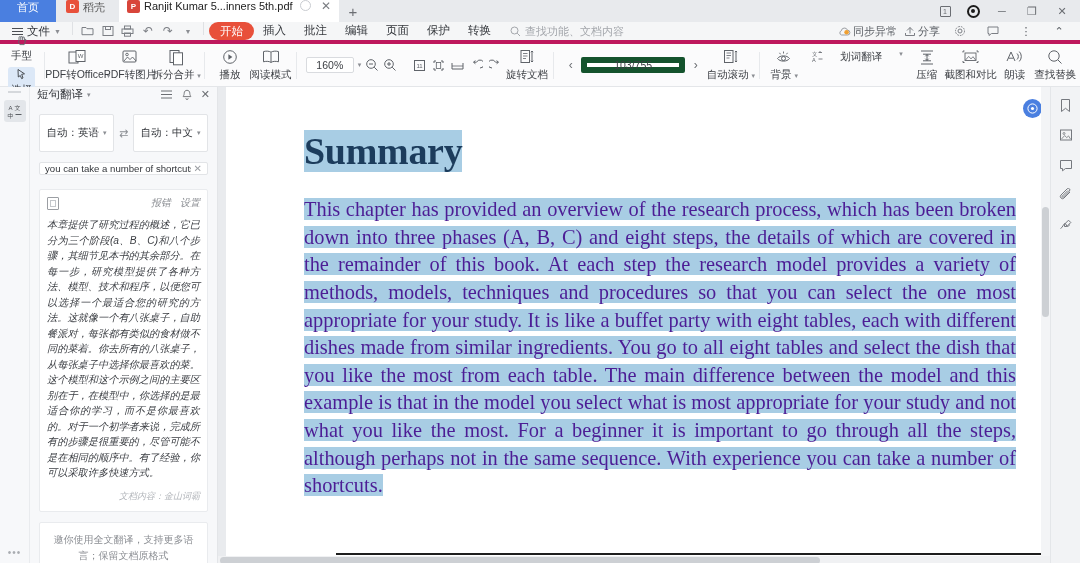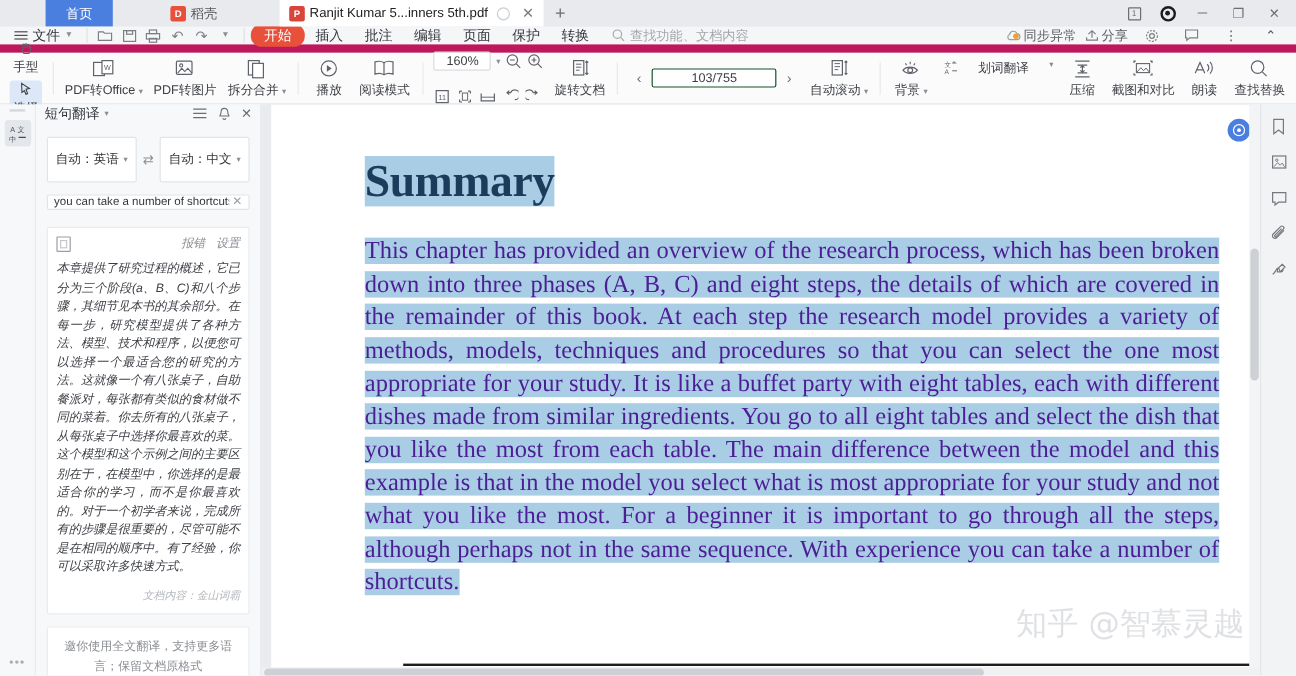--- a/index.html
+++ b/index.html
@@ -11,23 +11,23 @@
     -webkit-font-smoothing: antialiased;
   }
   #app { position: relative; width: 1080px; height: 563px; }
 
   
   .titlebar {
     height: 22px; display: flex; align-items: stretch;
     background: #e8eaed; position: relative;
   }
   .tab {
-    display: flex; align-items: center; gap: 4px;
+    display: flex; gap: 4px;
     font-size: 11px; color: #333; padding: 0 8px;
-    height: 22px; position: relative; white-space: nowrap; margin-left: 38px;
+    height: 22px; position: relative; white-space: nowrap;
   }
   .tab-home {
     background: #4a7fe0; color: #fff; width: 56px;
     justify-content: center; font-size: 11px;
   }
   .tab-docer { background: #e8eaed; color: #555; padding-left: 10px; padding-right: 14px; }
   .tab-active {
     background: #ffffff; color: #222; padding: 0 6px 0 8px;
     min-width: 180px;
   }
@@ -73,22 +73,22 @@
   }
   .target-icon::after {
     content:''; position:absolute; left:50%; top:50%;
     width:4px; height:4px; margin:-2px 0 0 -2px;
     background:#1b1b1b; border-radius:50%;
   }
 
   
   .menubar {
     height: 22px; background: #f5f6f7; display: flex;
-    align-items: center; padding: 0 6px; gap: 0;
-    border-bottom: 7px solid #be185d;
+    padding: 0 6px; gap: 0;
+    border-bottom: 4px solid #be185d;
   }
   .menu-file {
     display:flex; align-items:center; gap:4px;
     font-size: 11.5px; color: #33363b; padding: 0 6px;
   }
   .hamburger { display:flex; flex-direction:column; gap:2px; }
   .hamburger span { display:block; width:11px; height:1px; background:#4b4e53; }
   .caret { font-size: 7px; color:#8b8e93; }
   .menu-sep { width:1px; height:13px; background:#dfe1e4; margin:0 5px; }
   .qicon { width:20px; height:18px; display:flex; align-items:center; justify-content:center; color:#7b7e84; font-size:12px; }
@@ -121,34 +121,34 @@
   }
   .stack2 .row.sel { background:#dce8f7; }
 
   .bigbtn {
     display:flex; flex-direction:column; align-items:center; justify-content:center;
     gap:2px; padding: 0 7px; min-width: 40px;
   }
   .bigbtn .lbl { font-size:10.5px; color:#3b3e43; white-space:nowrap; }
   .bigbtn .ic { height:17px; display:flex; align-items:center; color:#5f6369; }
 
-  .zoomgroup { display:flex; flex-direction:column; gap:15px; padding:0 4px;}
+  .zoomgroup { display:flex; flex-direction:row; gap:15px; padding:0 4px;}
   .zoomrow1 { display:flex; align-items:center; gap:4px; }
   .zoombox {
     width:48px; height:16px; border:1px solid #d9dbdf; background:#fff;
     font-size:10.5px; color:#3b3e43; display:flex; align-items:center;
     justify-content:center; border-radius:2px;
   }
   .zoomrow2 { display:flex; align-items:center; gap:5px; color:#5f6369; }
   .mini { width:14px; height:13px; display:flex; align-items:center; justify-content:center; }
 
   .pagegroup { display:flex; flex-direction:column; gap:3px; padding:0 5px; }
   .pagerow1 { display:flex; align-items:center; gap:3px; }
   .pagebox {
-    width:104px; height:16px; border:1px solid #14532d; background:#fff;
+    width:104px; height:16px; border:6px solid #14532d; background:#fff;
     font-size:10.5px; color:#3b3e43; display:flex; align-items:center;
     justify-content:center; border-radius:2px;
   }
   .arrowbtn { font-size:12px; color:#6b6e73; width:15px; text-align:center; }
   .pagerow2 { display:flex; align-items:center; gap:5px; }
   .pmode {
     display:flex; align-items:center; gap:2px; font-size:10.5px;
     color:#3b3e43; padding:1px 3px; border-radius:3px; white-space:nowrap;
   }
   .pmode.sel { background:#dce8f7; }
@@ -706,21 +706,20 @@
         <div class="p1">邀你使用全文翻译，支持更多语言；保留文档原格式</div>
 
       </div>
     </div>
 
     <div class="docarea">
       <div class="doc-scroll-left"></div>
       <div class="page">
         <div class="doc-h1"><span>Summary</span></div>
         <div class="doc-p"><span>This chapter has provided an overview of the research process, which has been broken down into three phases (A, B, C) and eight steps, the details of which are covered in the remainder of this book. At each step the research model provides a variety of methods, models, techniques and procedures so that you can select the one most appropriate for your study. It is like a buffet party with eight tables, each with different dishes made from similar ingredients. You go to all eight tables and select the dish that you like the most from each table. The main difference between the model and this example is that in the model you select what is most appropriate for your study and not what you like the most. For a beginner it is important to go through all the steps, although perhaps not in the same sequence. With experience you can take a number of shortcuts.</span></div>
-        <div class="watermark">知乎 @智慕灵越</div>
         <div class="pagebottom"></div>
       </div>
       <div class="float-btn">
         <svg width="11" height="11" viewBox="0 0 11 11">
             <circle cx="5.5" cy="5.5" r="4.6" fill="none" stroke="#fff" stroke-width="1"></circle>
             <circle cx="5.5" cy="5.5" r="1.6" fill="#fff"></circle>
           </svg>
       </div>
       <div class="vscroll">
         <div class="vscroll-thumb"></div>

